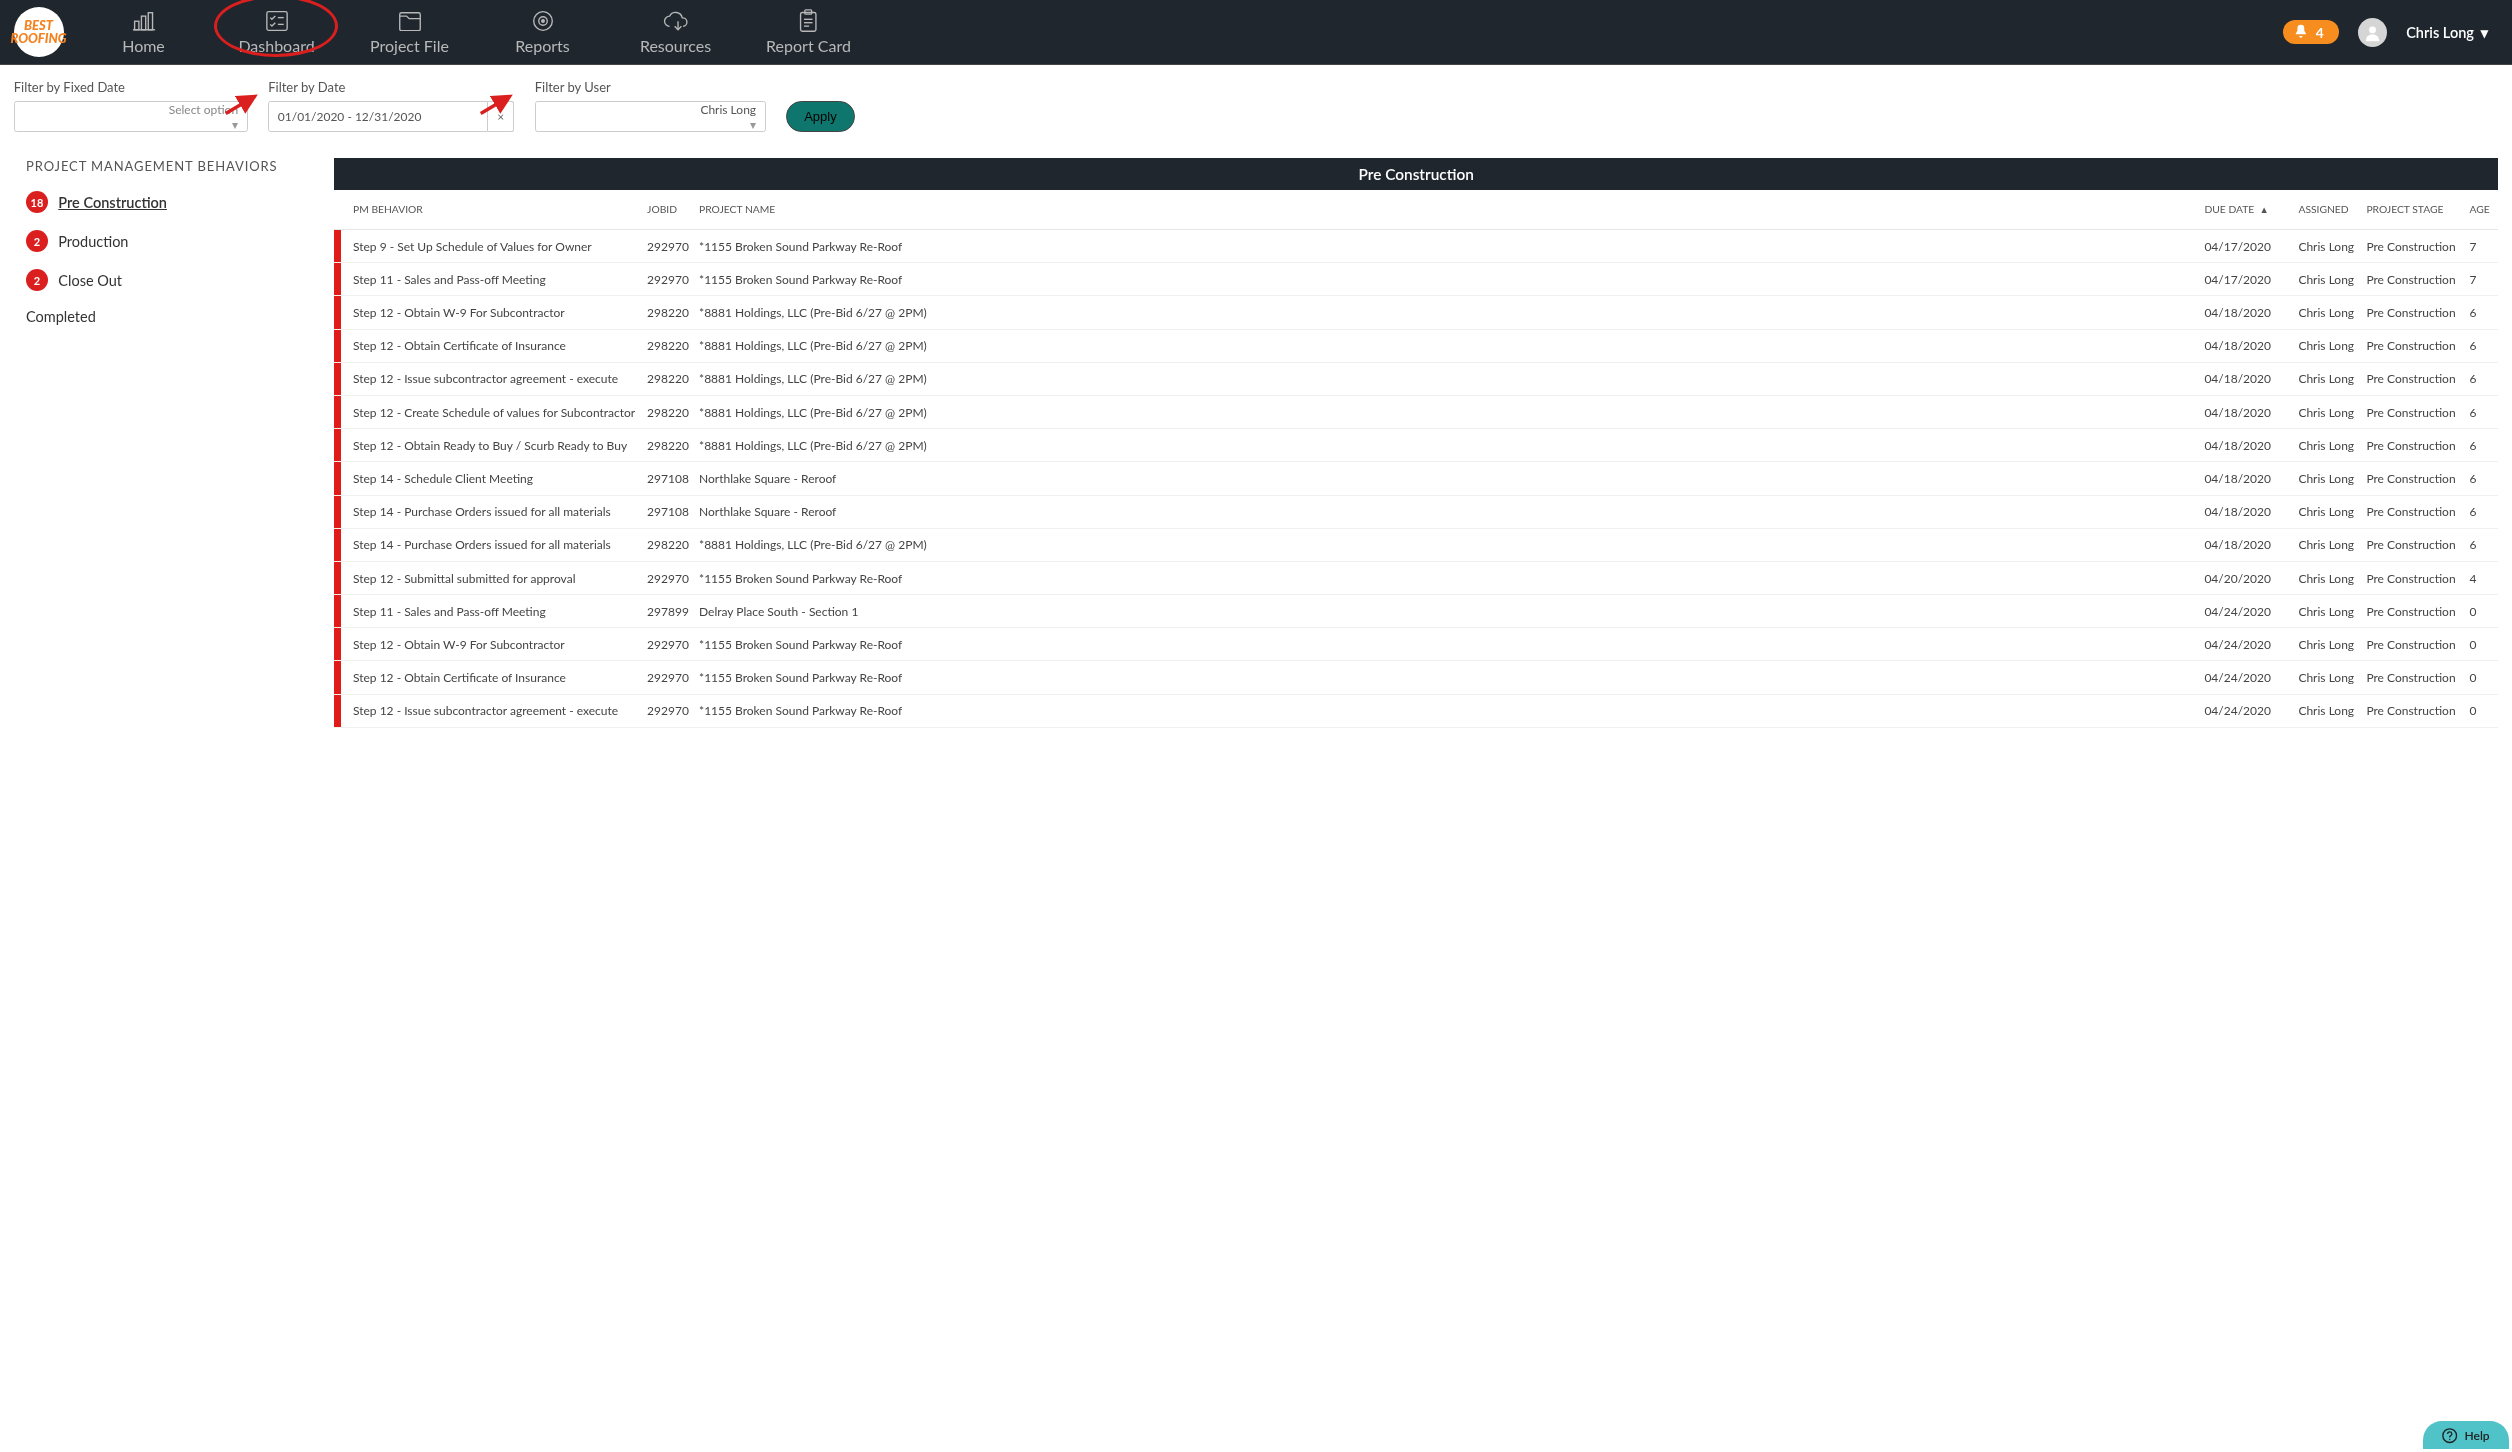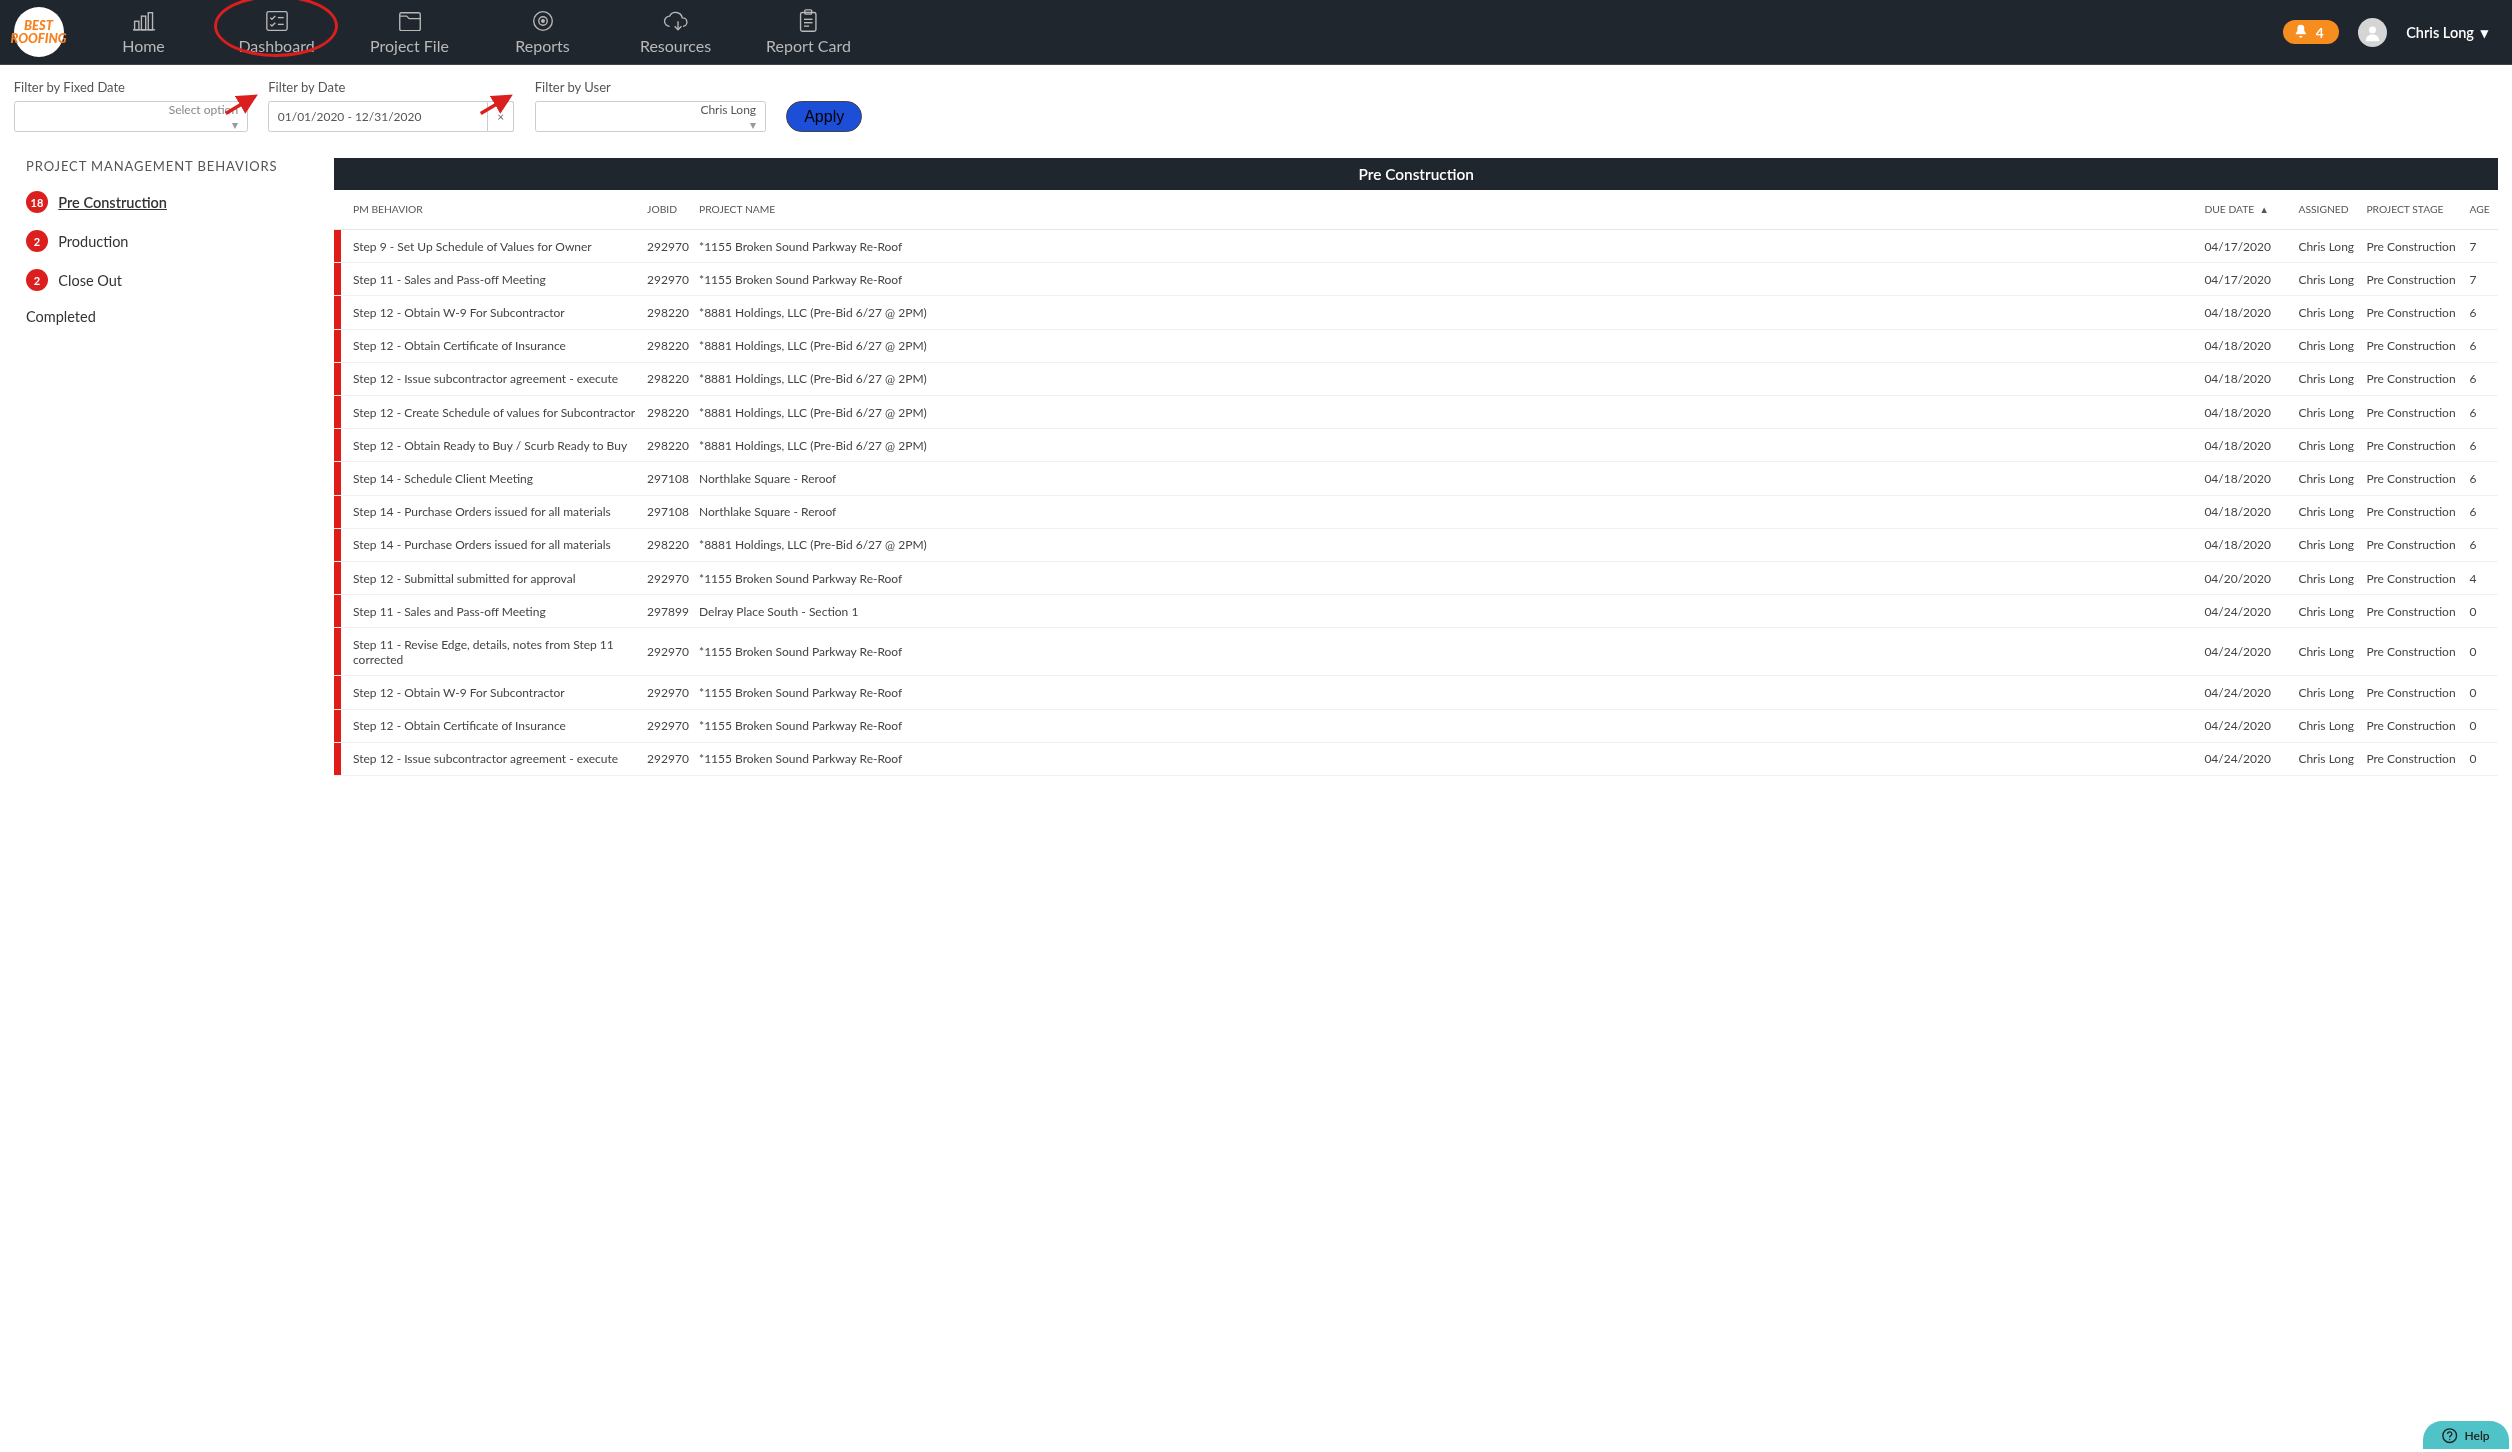--- a/index.html
+++ b/index.html
@@ -25,21 +25,21 @@
 
 
 .filters { display: flex; gap: 20.5px; padding: 13.7px 13.7px 8.6px 13.7px; align-items: flex-end; position: relative; }
 .filter-group { display: flex; flex-direction: column; gap: 6.8px; }
 .filter-label { font-size: 13px; color: #555; }
 .select { height: 31px; border: 0.9px solid #ccc; border-radius: 2.6px; display: flex; align-items: flex-end; justify-content: space-between; padding: 0 8.6px; color: #888; cursor: pointer; background: #fff; flex-direction: column; }
 .select .chev { color: #999; }
 .date-row { display: flex; }
 .date-input { height: 31px; width: 220px; border: 0.9px solid #ccc; border-radius: 2.6px 0 0 2.6px; padding: 0 8.6px; display: flex; align-items: center; color: #555; }
 .date-clear { height: 31px; width: 26px; border: 0.9px solid #ccc; border-left: none; border-radius: 0 2.6px 2.6px 0; display: flex; align-items: center; justify-content: center; color: #666; cursor: pointer; }
-.apply-btn { height: 31px; padding: 0 17px; border: 0.9px solid #444; border-radius: 15.4px; background: #1d4ed8; font-size: 16px; cursor: pointer; }
+.apply-btn { height: 31px; padding: 0 17px; border: 0.9px solid #444; border-radius: 15.4px; background: #0f766e; font-size: 13px; cursor: pointer; }
 
 .arrow { position: absolute; font-size: 22px; color: #db1f1f; font-weight: 900; pointer-events: none; }
 
 
 .main { display: flex; padding: 17px 13.7px 0 26px; gap: 17px; }
 .sidebar { width: 291px; flex-shrink: 0; }
 .side-title { font-size: 13px; letter-spacing: 0.9px; color: #555; margin-bottom: 17px; }
 .side-item { display: flex; align-items: center; gap: 10.3px; margin-bottom: 17px; cursor: pointer; }
 .badge { width: 22px; height: 22px; border-radius: 50%; background: #db1f1f; color: #fff; font-size: 11px; font-weight: 700; display: flex; align-items: center; justify-content: center; }
 .side-label { font-size: 14.5px; color: #333; }
@@ -359,29 +359,20 @@
           <tr class="trow">
             <td class="first"><div class="redbar"></div><span>Step 11 - Sales and Pass-off Meeting</span></td>
             <td>297899</td>
             <td>Delray Place South - Section 1</td>
             <td>04/24/2020</td>
             <td>Chris Long</td>
             <td>Pre Construction</td>
             <td>0</td>
           </tr>
           <tr class="trow">
-            <td class="first"><div class="redbar"></div><span>Step 11 - Revise Edge, details, notes from Step 11 corrected</span></td>
-            <td>292970</td>
-            <td>*1155 Broken Sound Parkway Re-Roof</td>
-            <td>04/24/2020</td>
-            <td>Chris Long</td>
-            <td>Pre Construction</td>
-            <td>0</td>
-          </tr>
-          <tr class="trow">
             <td class="first"><div class="redbar"></div><span>Step 12 - Obtain W-9 For Subcontractor</span></td>
             <td>292970</td>
             <td>*1155 Broken Sound Parkway Re-Roof</td>
             <td>04/24/2020</td>
             <td>Chris Long</td>
             <td>Pre Construction</td>
             <td>0</td>
           </tr>
           <tr class="trow">
             <td class="first"><div class="redbar"></div><span>Step 12 - Obtain Certificate of Insurance</span></td>

